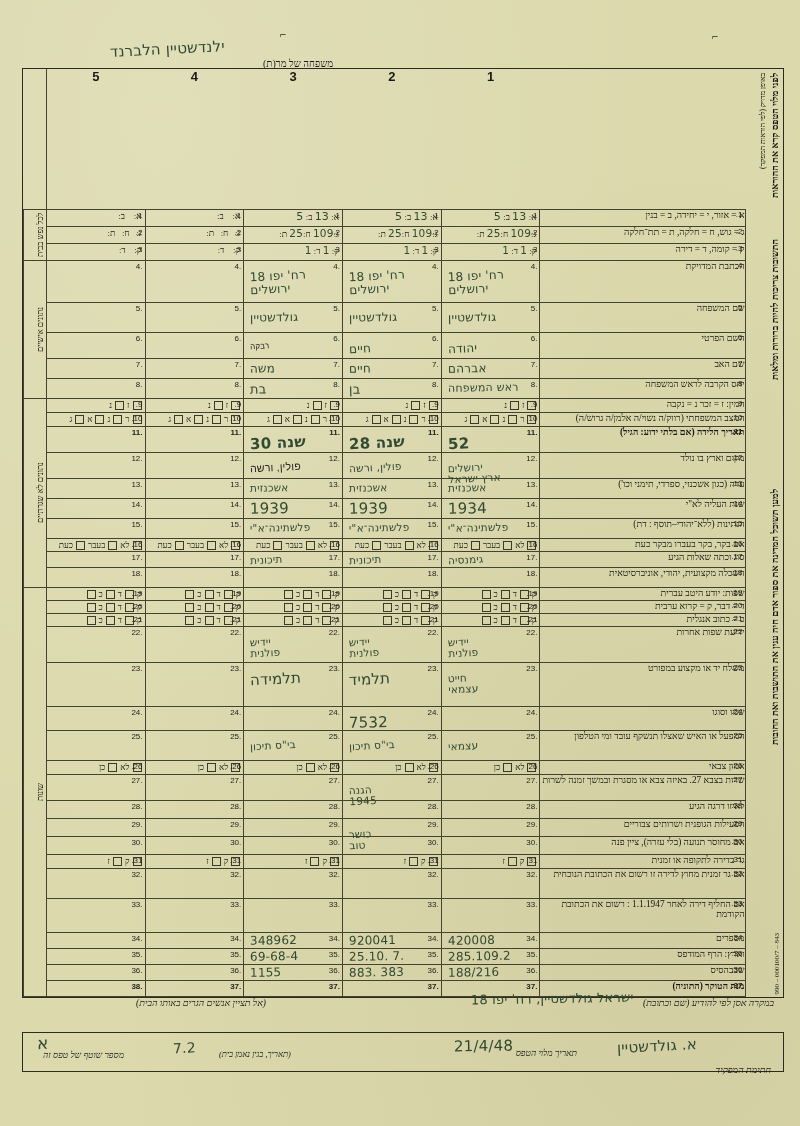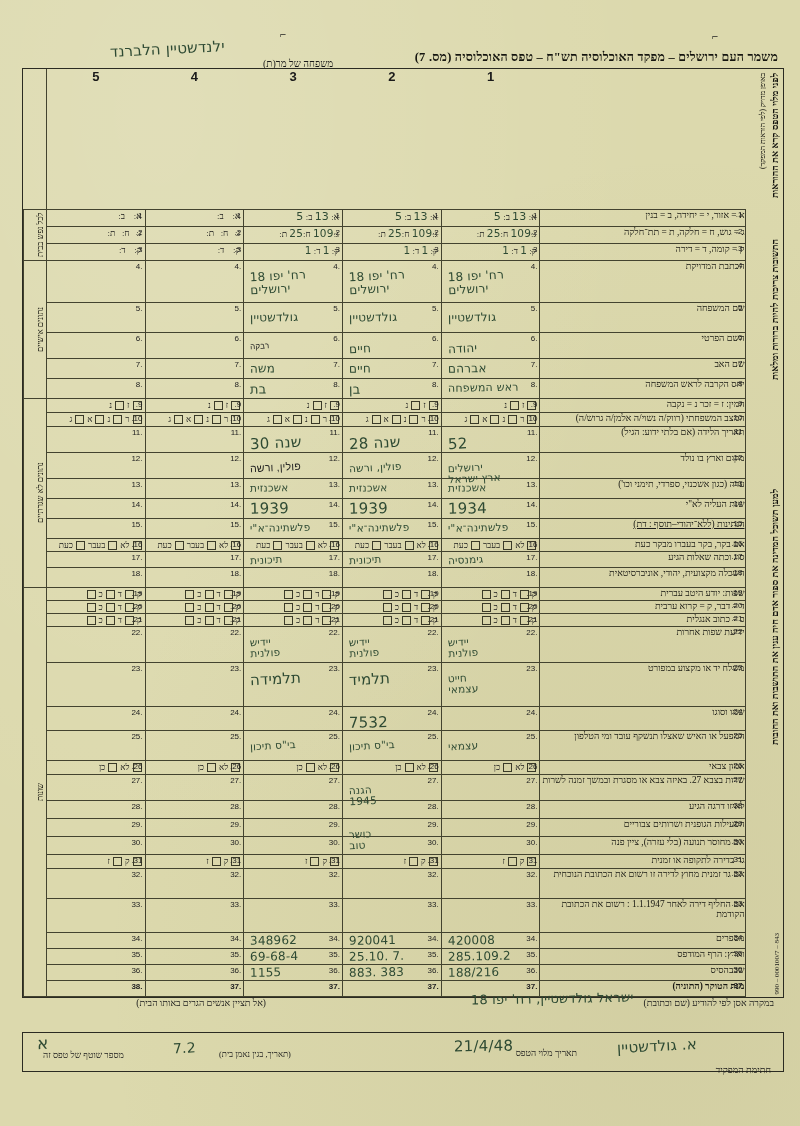--- a/index.html
+++ b/index.html
@@ -160,20 +160,21 @@
   .fbox{
     position:absolute;
     border:1.1px solid #2b2b22;
     box-sizing:border-box;
   }
   .ftxt{
     direction:rtl;
     font-size:9.4px;
     padding:3px 6px;
     line-height:1.3;
+    font-style:italic;
   }
   .vertnote{
     position:absolute;
     writing-mode:vertical-rl;
     transform:rotate(180deg);
     direction:rtl;
     font-size:9.6px;
     font-weight:bold;
     color:#15150f;
     line-height:1.25;
@@ -189,21 +190,20 @@
 <div class="page">
   <div class="paper-tint"></div>
 
   <div class="sheet">
 
     <div class="topmarks">
       <div class="tick" style="left:258px;top:0px;">⌐</div>
       <div class="tick" style="left:690px;top:2px;">⌐</div>
     </div>
 
-    <div class="hdr">משמר העם ירושלים – מפקד האוכלוסיה תש"ח – טפס האוכלוסיה (מס. 7)</div>
 
     <div style="position:absolute;left:10px;top:20px;width:330px;">
       <span class="hw r1 big" style="position:absolute;left:78px;top:-6px;">ילנדשטיין  הלברנד</span>
       <span style="position:absolute;left:215px;top:10px;font-size:10px;direction:rtl;margin-left:16px;">משפחה של מר(ת)</span>
     </div>
 
     <div class="grid">
       <table class="form">
         <colgroup>
           <col style="width:3.0%">
@@ -496,21 +496,21 @@
               </td>
           <td>
                 <div class="boxrow"><span class="num r">10.</span><span class="sq"></span>ר<span class="sq"></span>נ<span class="sq"></span>א<span class="sq"></span>ג</div>
               </td>
           <td>
                 <div class="boxrow"><span class="num r">10.</span><span class="sq"></span>ר<span class="sq"></span>נ<span class="sq"></span>א<span class="sq"></span>ג</div>
               </td>
           <td class="rowlabel"><span class="num r">10.</span><span>המצב המשפחתי (רווק/ה נשוי/ה אלמן/ה גרוש/ה)</span></td>
         </tr>
 
-        <tr style="height:26px;">
+        <tr style="height:26px;font-weight:bold;">
           <td>
                 <div class="cell">
                   <span class="num r">11.</span>
                 </div>
               </td>
           <td>
                 <div class="cell">
                   <span class="num r">11.</span>
                 </div>
               </td>
@@ -625,21 +625,21 @@
               </td>
           <td>
                 <div class="cell">
                   <span class="num r">14.</span>
                   <span class="hw r0 ink big" style="top:2px;">1934</span>
                 </div>
               </td>
           <td class="rowlabel"><span class="num r">14.</span><span>שנת העליה לא"י</span></td>
         </tr>
 
-        <tr style="height:20px;text-decoration:underline;">
+        <tr style="height:20px;">
           <td>
                 <div class="cell">
                   <span class="num r">15.</span>
                 </div>
               </td>
           <td>
                 <div class="cell">
                   <span class="num r">15.</span>
                 </div>
               </td>

